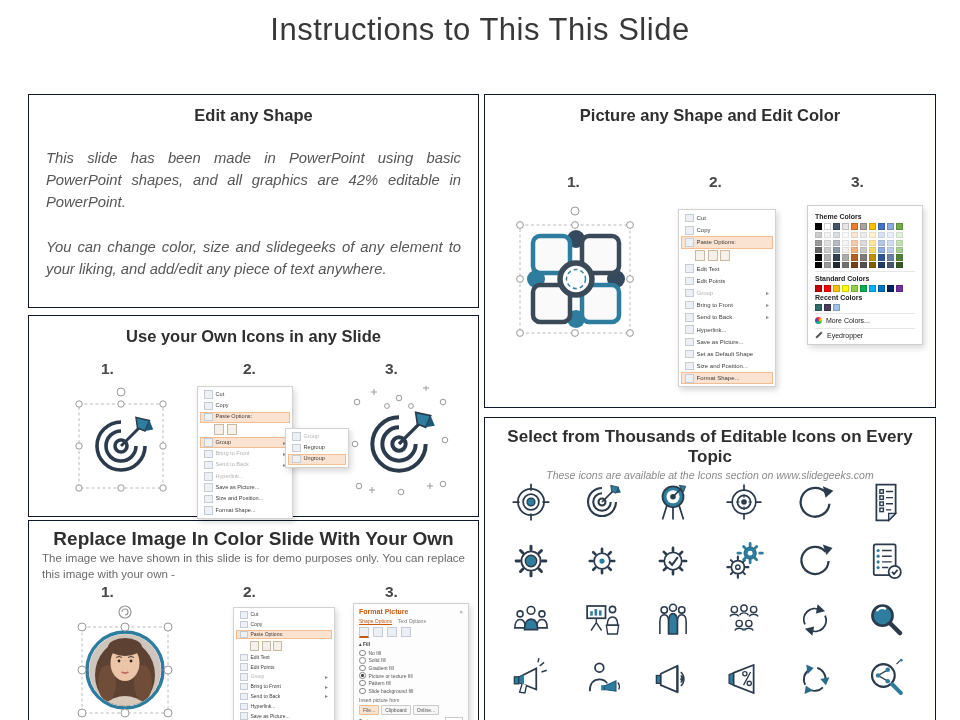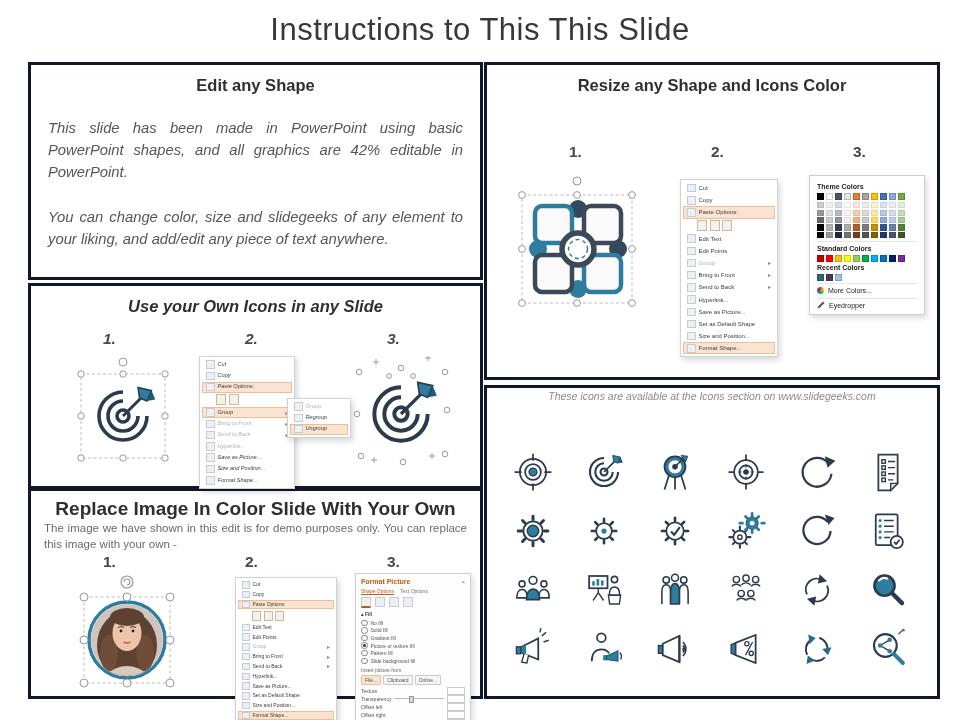--- a/index.html
+++ b/index.html
@@ -1,18 +1,18 @@
 <!DOCTYPE html>
 <html><head>
 <meta charset="utf-8">
 <style>
   html,body{margin:0;padding:0;background:#fff;}
   body{width:960px;height:720px;position:relative;font-family:"Liberation Sans",sans-serif;overflow:hidden;color:#333;}
   .slide-title{position:absolute;left:0;top:12px;width:100%;text-align:center;font-size:31px;color:#383838;letter-spacing:.5px;}
-  .panel{position:absolute;background:#fff;border:3px solid #0f172a;}
+  .panel{position:absolute;background:#fff;border:1px solid #0f172a;margin-top:32px;}
   .p-head{text-align:center;font-weight:bold;font-size:16.5px;color:#2f2f2f;margin-top:11px;}
   .p-head.big{font-size:19px;font-weight:600;margin-top:7px;}
   .p-sub{font-size:10.5px;font-style:italic;color:#8a8a8a;text-align:center;margin-top:2px;}
   .p-note{font-size:11.5px;color:#6a6a6a;text-align:justify;padding:1px 13px 0 13px;line-height:1.35;}
   .para{font-style:italic;font-size:14.8px;color:#565656;line-height:1.5;text-align:justify;padding:0 17px;margin-top:22px;}
   .stepnum{position:absolute;font-weight:bold;font-size:15.5px;color:#484848;}
   
   .menu{position:absolute;background:#fff;border:1px solid #d2d2d2;box-shadow:2px 3px 6px rgba(0,0,0,.16);padding:2px;font-size:6px;color:#3c3c3c;line-height:1;z-index:3;}
   .m-row{display:flex;align-items:center;height:10.2px;padding:0 3px;border:1px solid transparent;gap:3px;white-space:nowrap;}
   .menu.md .m-row{height:9.3px;font-size:5.6px;}
@@ -276,21 +276,21 @@
 
 <div class="slide-title">Instructions to This This Slide</div>
 
 <div class="panel" style="left:28px;top:62px;width:449px;height:212px;">
   <div class="p-head">Edit any Shape</div>
   <div class="para">This slide has been made in PowerPoint using basic PowerPoint shapes, and all graphics are 42% editable in PowerPoint.</div>
   <div class="para">You can change color, size and slidegeeks of any element to your liking, and add/edit any piece of text anywhere.</div>
 </div>
 
 <div class="panel" style="left:484px;top:62px;width:450px;height:312px;">
-  <div class="p-head">Resize any Shape and Icons Color</div>
+  <div class="p-head">Picture any Shape and Edit Color</div>
   <div class="stepnum" style="left:82px;top:78px;">1.</div>
   <div class="stepnum" style="left:224px;top:78px;">2.</div>
   <div class="stepnum" style="left:366px;top:78px;">3.</div>
 
   <svg class="fig" style="left:22px;top:108px;" width="138" height="142" viewBox="0 0 138 142">
     <circle cx="68" cy="8" r="4" class="hnd"></circle>
     <rect x="13" y="22" width="110" height="108" class="dashbox"></rect>
     <g transform="translate(25,32)">
       <g>
         <circle cx="44" cy="4" r="9" fill="#34495e"></circle>
@@ -479,21 +479,21 @@
         <span class="wheel"></span>
         <span>More Colors...</span>
       </div>
     <div class="clr-item">
         <span class="dropper"></span>
         <span>Eyedropper</span>
       </div>
   </div>
 </div>
 
-<div class="panel" style="left:28px;top:283px;width:449px;height:200px;font-style:italic;">
+<div class="panel" style="left:28px;top:283px;width:449px;height:200px;">
   <div class="p-head">Use your Own Icons in any Slide</div>
   <div class="stepnum" style="left:72px;top:44px;">1.</div>
   <div class="stepnum" style="left:214px;top:44px;">2.</div>
   <div class="stepnum" style="left:356px;top:44px;">3.</div>
 
   <svg class="fig" style="left:40px;top:68px;" width="104" height="112" viewBox="0 0 104 112">
     <circle cx="52" cy="8" r="4" class="hnd"></circle>
     <rect x="10" y="20" width="84" height="84" class="dashbox"></rect>
     <use href="#ic-dartboard-arrow" x="16" y="26" width="72" height="72"></use>
     <g>
@@ -589,21 +589,21 @@
         <circle cx="50" cy="106" r="2.8" class="hnd"></circle>
         <circle cx="92" cy="98" r="2.8" class="hnd"></circle>
       <circle cx="60" cy="20" r="2.4" class="hnd"></circle>
         <circle cx="36" cy="20" r="2.4" class="hnd"></circle>
     </g>
   </svg>
 </div>
 
 <div class="panel" style="left:28px;top:488px;width:449px;height:205px;">
   <div class="p-head big">Replace Image In Color Slide With Your Own</div>
-  <div class="p-note">The image we have shown in this edit is for demo purposes only. You can replace this image with your own -</div>
+  <div class="p-note">The image we have shown in this slide is for demo purposes only. You can replace this image with your own -</div>
   <div class="stepnum" style="left:72px;top:62px;">1.</div>
   <div class="stepnum" style="left:214px;top:62px;">2.</div>
   <div class="stepnum" style="left:356px;top:62px;">3.</div>
 
   <svg class="fig" style="left:40px;top:80px;" width="112" height="122" viewBox="0 0 112 122">
     <g fill="none" stroke="#999" stroke-width="1.2">
       <circle cx="56" cy="11" r="6" fill="#fff"></circle>
         <path d="M53 11a3 3 0 1 1 3 3"></path>
     </g>
     <rect x="13" y="26" width="86" height="86" class="dashbox"></rect>
@@ -769,20 +769,21 @@
         </div>
         <div class="fmt-kv">
           <span>Offset top</span>
           <span class="fmt-box"></span>
         </div>
       </div>
   </div>
 </div>
 
 <div class="panel" style="left:484px;top:385px;width:450px;height:308px;">
+  <div class="p-head" style="font-size:17px;font-weight:600;margin-top:9px;">Select from Thousands of Editable Icons on Every Topic</div>
   <div class="p-sub">These icons are available at the Icons section on www.slidegeeks.com</div>
   <div class="icon-grid">
       <div class="icon-cell">
         <svg class="lib-ic" viewBox="0 0 48 48">
           <use href="#ic-target-crosshair"></use>
         </svg>
       </div>
       <div class="icon-cell">
         <svg class="lib-ic" viewBox="0 0 48 48">
           <use href="#ic-dartboard-arrow"></use>

